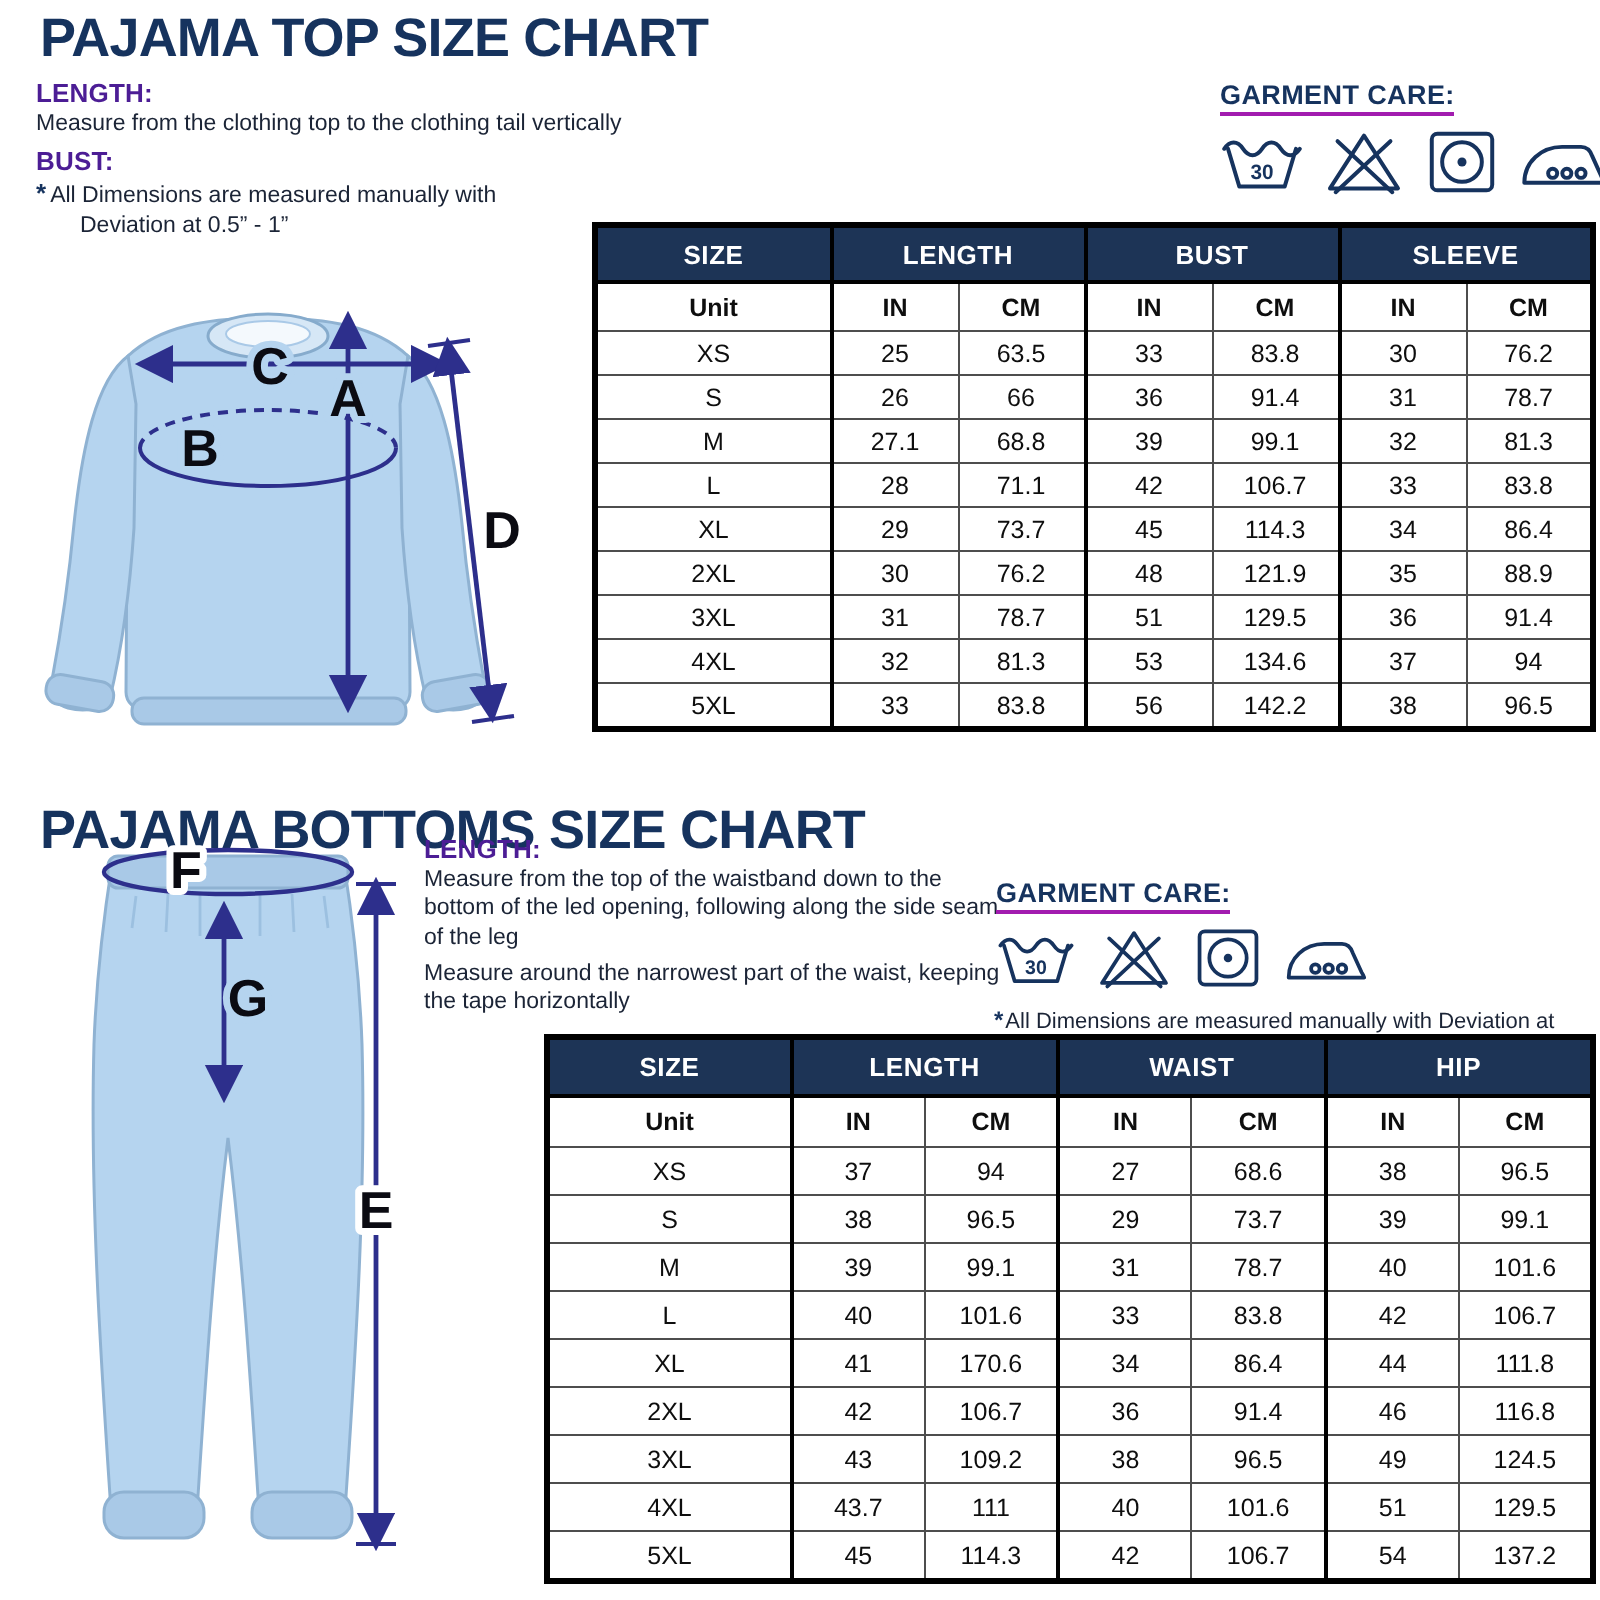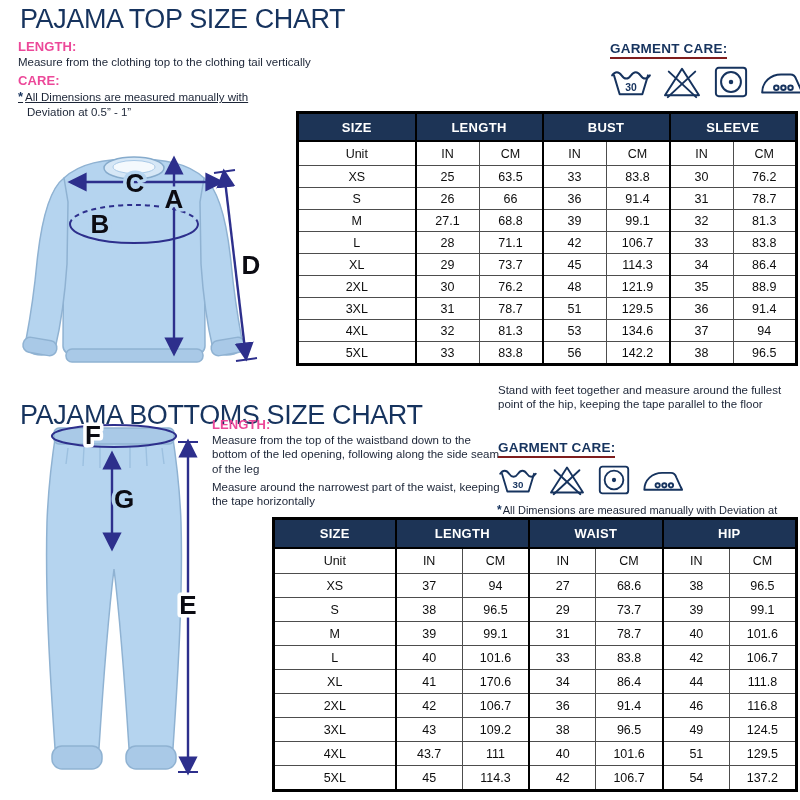--- a/index.html
+++ b/index.html
@@ -1,43 +1,43 @@
 <!DOCTYPE html>
 <html><head>
 <meta charset="utf-8">
 <style>
   html,body{margin:0;padding:0;background:#fff;}
   .page{position:relative;width:800px;height:800px;background:#fff;overflow:hidden;
         font-family:"Liberation Sans",sans-serif;color:#1b2436;}
   .abs{position:absolute;}
 
-  h1.chart-title{margin:0;font-size:27px;font-weight:400;color:#16335e;letter-spacing:-0.4px;white-space:nowrap;}
-
-  .tblock h3{margin:0 0 1px 0;font-size:13px;font-weight:800;color:#ec4899;letter-spacing:0.1px;}
+  h1.chart-title{margin:0;font-size:27px;font-weight:700;color:#16335e;letter-spacing:-0.4px;white-space:nowrap;}
+
+  .tblock h3{margin:0 0 1px 0;font-size:13px;font-weight:800;color:#4c1d95;letter-spacing:0.1px;}
   .tblock p{margin:0 0 4px 0;font-size:11.5px;line-height:1.24;color:#1b2436;}
-  .note{font-size:12px;line-height:1.3;color:#1b2436;margin-top:8px;text-decoration:underline;}
+  .note{font-size:12px;line-height:1.3;color:#1b2436;margin-top:8px;}
   .note .star{font-weight:800;font-size:13px;color:#16335e;margin-right:2px;}
-  .note .indent{display:inline-block;margin-left:9px;}
+  .note .indent{display:inline-block;margin-left:22px;}
   .note-one{font-size:11px;color:#1b2436;}
   .note-one .star{font-weight:800;font-size:12px;color:#16335e;margin-right:1px;}
 
   .care-h{display:inline-block;margin:0;font-size:13.5px;font-weight:800;color:#16335e;
-          border-bottom:2px solid #7f1d1d;padding-bottom:1px;letter-spacing:0.2px;}
+          border-bottom:2px solid #a21caf;padding-bottom:1px;letter-spacing:0.2px;}
   .care-icons{display:flex;gap:9px;margin-top:6px;align-items:center;}
   .care-icons svg{display:block;}
   .ci{stroke:#16335e;stroke-width:2.1;fill:none;stroke-linecap:round;stroke-linejoin:round;}
   .ci-txt{fill:#16335e;font-weight:bold;font-size:11px;font-family:"Liberation Sans",sans-serif;}
 
   table.size-table{position:absolute;border-collapse:collapse;table-layout:fixed;background:#fff;border:3px solid #000;}
   .size-table th,.size-table td{border:1px solid #4d4d4d;text-align:center;vertical-align:middle;
       padding:0;font-size:12.5px;color:#0e0e0e;height:21px;overflow:hidden;white-space:nowrap;}
   .size-table tr.hdr th{background:#1d3456;color:#fff;font-weight:bold;font-size:13px;height:26px;
       border-color:#1d3456;border-bottom:2.5px solid #000;letter-spacing:0.3px;}
   .size-table .grp{border-left:2.5px solid #000 !important;}
-  .size-table tr.unit-row td{font-weight:normal;height:23px;}
+  .size-table tr.unit-row td{font-weight:bold;height:23px;}
   table.bt td{height:23px;}
   table.bt tr.hdr th{height:27px;}
   table.bt tr.unit-row td{height:24px;}
 
   svg text{font-family:"Liberation Sans",sans-serif;}
   .dim-label{font-size:26px;font-weight:bold;fill:#0b0b12;paint-order:stroke;stroke-linejoin:round;stroke-width:7px;}
   .on-blue{stroke:#b5d4ef;}
   .on-white{stroke:#ffffff;}
   .arrow{stroke:#2d2f8c;stroke-width:2.4;fill:none;}
   .arrow-thin{stroke:#2d2f8c;stroke-width:2;fill:none;}
@@ -47,21 +47,21 @@
 </head>
 <body>
 
 <div class="page">
 
   <h1 class="chart-title abs" style="left:20px;top:4px;">PAJAMA TOP SIZE CHART</h1>
 
   <div class="tblock abs" style="left:18px;top:39px;width:308px;">
     <h3>LENGTH:</h3>
     <p>Measure from the clothing top to the clothing tail vertically</p>
-    <h3>CARE:</h3>
+    <h3>BUST:</h3>
     <p class="note"><span class="star">*</span><span>All Dimensions are measured manually with</span><br><span class="indent">Deviation at 0.5” - 1”</span></p>
   </div>
 
 
   <div class="abs" style="left:610px;top:39px;">
     <h3 class="care-h">GARMENT CARE:</h3>
     <div class="care-icons">
       <svg width="42" height="34" viewBox="0 0 44 36">
         <path class="ci" d="M4,11 L10,31 L34,31 L40,11"></path>
         <path class="ci" d="M2,11 C5,6.5 9,6.5 12,11 C15,15.5 19,15.5 22,11 C25,6.5 29,6.5 32,11 C35,15.5 39,15.5 42,11"></path>
@@ -229,21 +229,20 @@
 
   <h1 class="chart-title abs" style="left:20px;top:400px;">PAJAMA BOTTOMS SIZE CHART</h1>
 
   <div class="tblock abs" style="left:212px;top:417px;width:292px;">
     <h3>LENGTH:</h3>
     <p>Measure from the top of the waistband down to the bottom of the led opening, following along the side seam of the leg</p>
     <p>Measure around the narrowest part of the waist, keeping the tape horizontally</p>
   </div>
 
   <div class="tblock abs" style="left:498px;top:383px;width:300px;">
-    <p>Stand with feet together and measure around the fullest point of the hip, keeping the tape parallel to the floor</p>
   </div>
 
   <div class="abs" style="left:498px;top:438px;">
     <h3 class="care-h">GARMENT CARE:</h3>
     <div class="care-icons">
       <svg width="40" height="32" viewBox="0 0 44 36">
         <path class="ci" d="M4,11 L10,31 L34,31 L40,11"></path>
         <path class="ci" d="M2,11 C5,6.5 9,6.5 12,11 C15,15.5 19,15.5 22,11 C25,6.5 29,6.5 32,11 C35,15.5 39,15.5 42,11"></path>
         <text class="ci-txt" x="22" y="27" text-anchor="middle">30</text>
       </svg>

